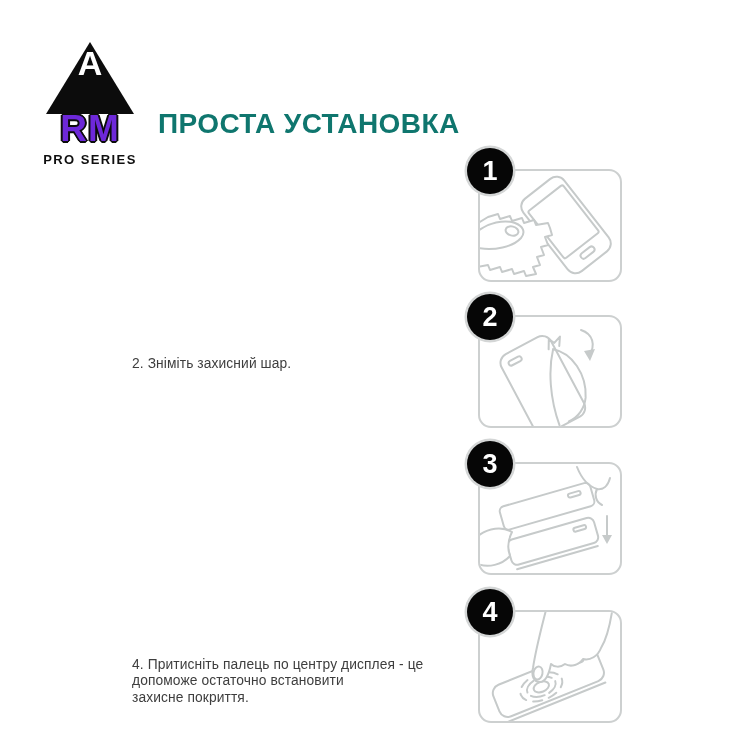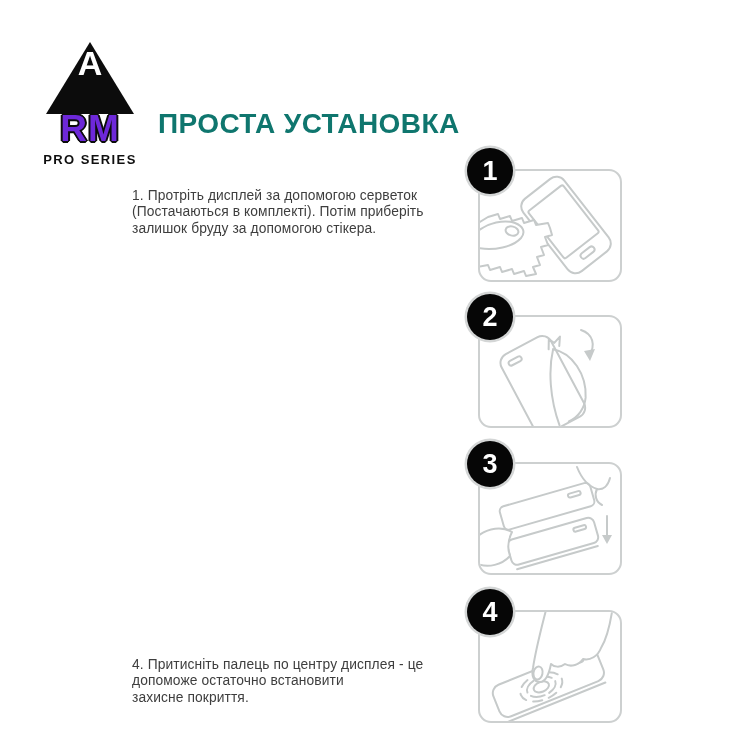--- a/index.html
+++ b/index.html
@@ -69,23 +69,21 @@
     <div class="logo-triangle"></div>
     <div class="logo-letters">
       <div class="logo-a">A</div>
       <div class="logo-rm">RM</div>
     </div>
     <div class="logo-series">PRO SERIES</div>
   </div>
 
   <div class="title">ПРОСТА УСТАНОВКА</div>
 
-  <div class="step-text s1">1. Протріть дисплей за допомогою серветок
-(Постачаються в комплекті). Потім приберіть
-залишок бруду за допомогою стікера.</div>
+  <div class="step-text s2">2. Зніміть захисний шар.</div>
   <div class="step-text s4">4. Притисніть палець по центру дисплея - це
 допоможе остаточно встановити
 захисне покриття.</div>
 
   <div class="step-card c1">
     <div class="step-num">1</div>
     <svg class="step-art" viewBox="0 0 140 109" stroke="#c6caca" stroke-width="2" fill="none" stroke-linecap="round" stroke-linejoin="round">
       <g transform="rotate(-38 86 54)">
         <rect x="60" y="8" width="52" height="92" rx="10"></rect>
         <rect x="64" y="20" width="44" height="60" rx="2"></rect>

